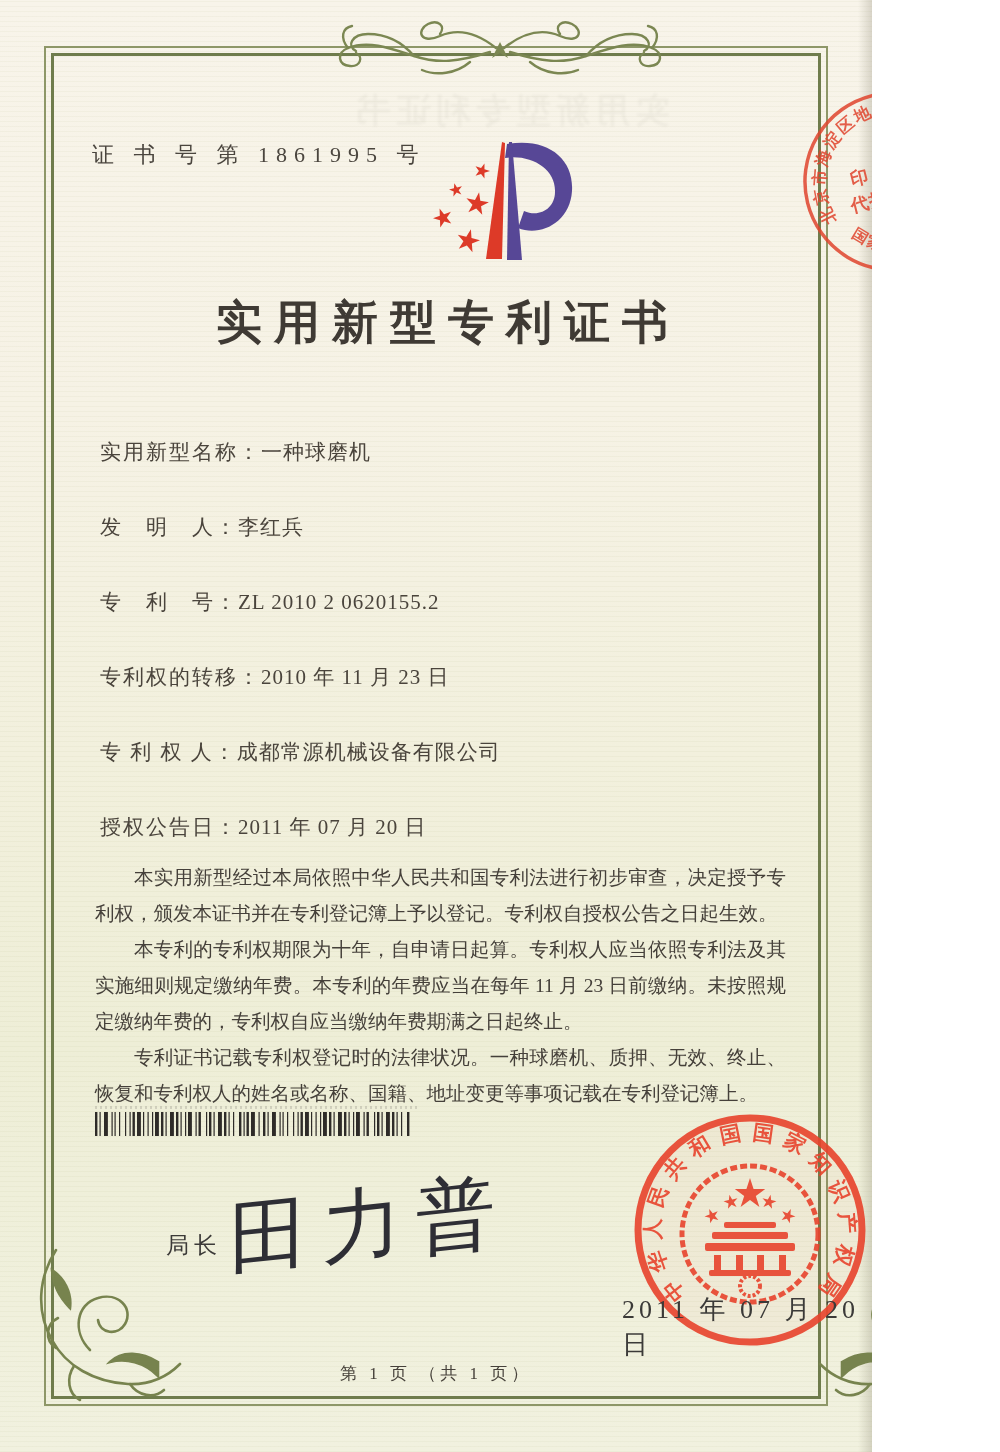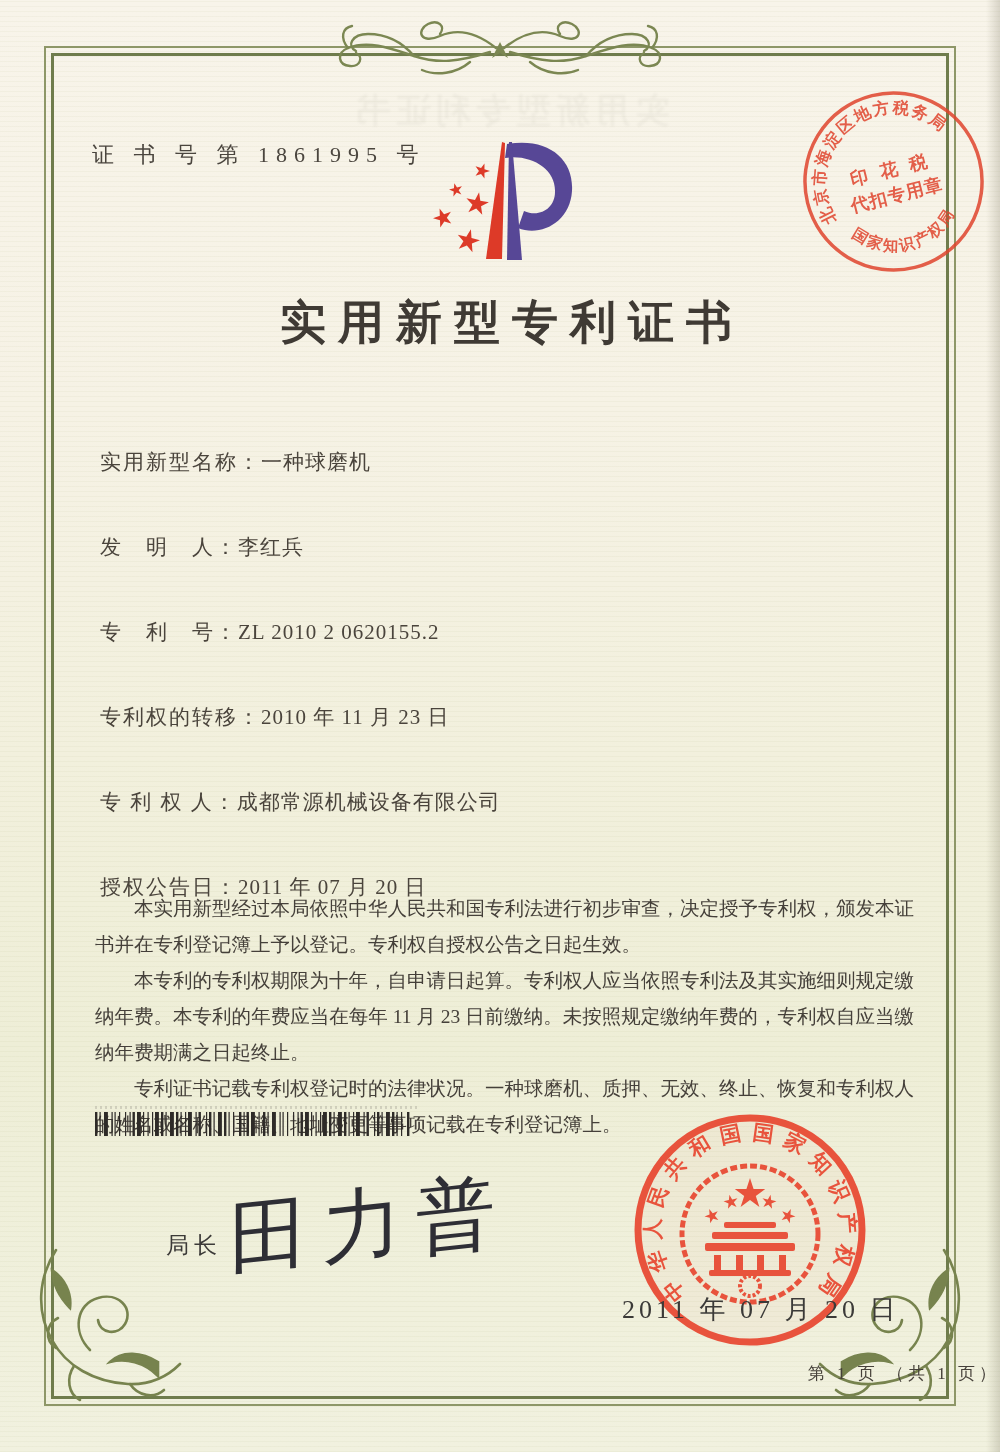--- a/index.html
+++ b/index.html
@@ -1,47 +1,47 @@
 <!DOCTYPE html>
 <html><head>
 <meta charset="utf-8">
 <style>
   html,body{margin:0;padding:0;}
   body{font-family:"Liberation Serif","DejaVu Serif",serif;}
-  .page{position:relative;width:1000px;height:1452px;overflow:hidden;
+  .page{position:relative;width:872px;height:1452px;overflow:hidden;
     background:linear-gradient(180deg,#f8f4ea 0%,#f6f2e5 28%,#f2f0dd 52%,#eeeed7 72%,#f1f1df 100%);}
   .texture{position:absolute;inset:0;pointer-events:none;
     background:repeating-linear-gradient(0deg,rgba(145,155,85,.06) 0 1px,transparent 1px 5px);}
   .right-seam{position:absolute;top:0;right:0;width:14px;height:100%;
     background:linear-gradient(90deg,transparent,rgba(120,115,95,.25));}
   .frame-outer{position:absolute;left:44px;top:46px;right:44px;bottom:46px;border:2px solid #8e9768;}
   .frame-inner{position:absolute;left:51px;top:53px;right:51px;bottom:53px;border:3px solid #6f7c4c;}
   .ghost{position:absolute;left:300px;top:88px;width:420px;text-align:center;font-size:34px;font-weight:700;
     color:#8a8878;opacity:.07;transform:scaleX(-1);letter-spacing:6px;filter:blur(1px);}
   .cert-no{position:absolute;left:92px;top:140px;font-size:22px;letter-spacing:7px;color:#4a453e;}
   .logo{position:absolute;left:400px;top:128px;}
   .tax-stamp{position:absolute;left:796px;top:84px;opacity:.85;}
   .title{position:absolute;left:12px;top:292px;width:100%;text-align:center;font-size:46px;font-weight:700;
     letter-spacing:12px;color:#3f3a34;}
   .fields{position:absolute;left:100px;top:438px;right:80px;}
-  .field-row{height:75px;font-size:21px;color:#4a443c;margin-top:10px;}
+  .field-row{height:75px;font-size:21px;color:#4a443c;}
   .field-label{letter-spacing:2px;}
   .field-value{letter-spacing:1px;}
-  .paragraphs{position:absolute;left:95px;top:891px;right:86px;font-size:19.5px;line-height:36px;
+  .paragraphs{position:absolute;left:95px;top:860px;right:86px;font-size:19.5px;line-height:36px;
     color:#45403a;text-align:justify;}
   .paragraphs p{margin:0;text-indent:2em;}
   .barcode-wrap{position:absolute;left:95px;top:1106px;width:322px;}
   .microtext{height:3px;width:100%;opacity:.35;margin-bottom:3px;
     background:repeating-linear-gradient(90deg,#9a968c 0 2px,transparent 2px 5px);}
   .sig-title{position:absolute;left:166px;top:1230px;font-size:23px;letter-spacing:5px;color:#3c3a38;}
   .sig-name{position:absolute;left:228px;top:1172px;font-size:80px;color:#2e2e35;letter-spacing:14px;
     transform:rotate(-6deg) skewX(-6deg);font-weight:400;white-space:nowrap;}
   .seal{position:absolute;left:615px;top:1108px;opacity:.9;}
   .seal-date{position:absolute;left:622px;top:1292px;font-size:26px;letter-spacing:4px;color:#3b3a38;z-index:5;}
-  .footer{position:absolute;left:0;top:1362px;width:100%;text-align:right;font-size:17px;
+  .footer{position:absolute;left:0;top:1362px;width:100%;text-align:center;font-size:17px;
     letter-spacing:4px;color:#46413a;}
   .orn{position:absolute;}
 </style>
 </head>
 <body>
 
 <div class="page">
 
   <div class="texture"></div>
   <div class="right-seam"></div>

